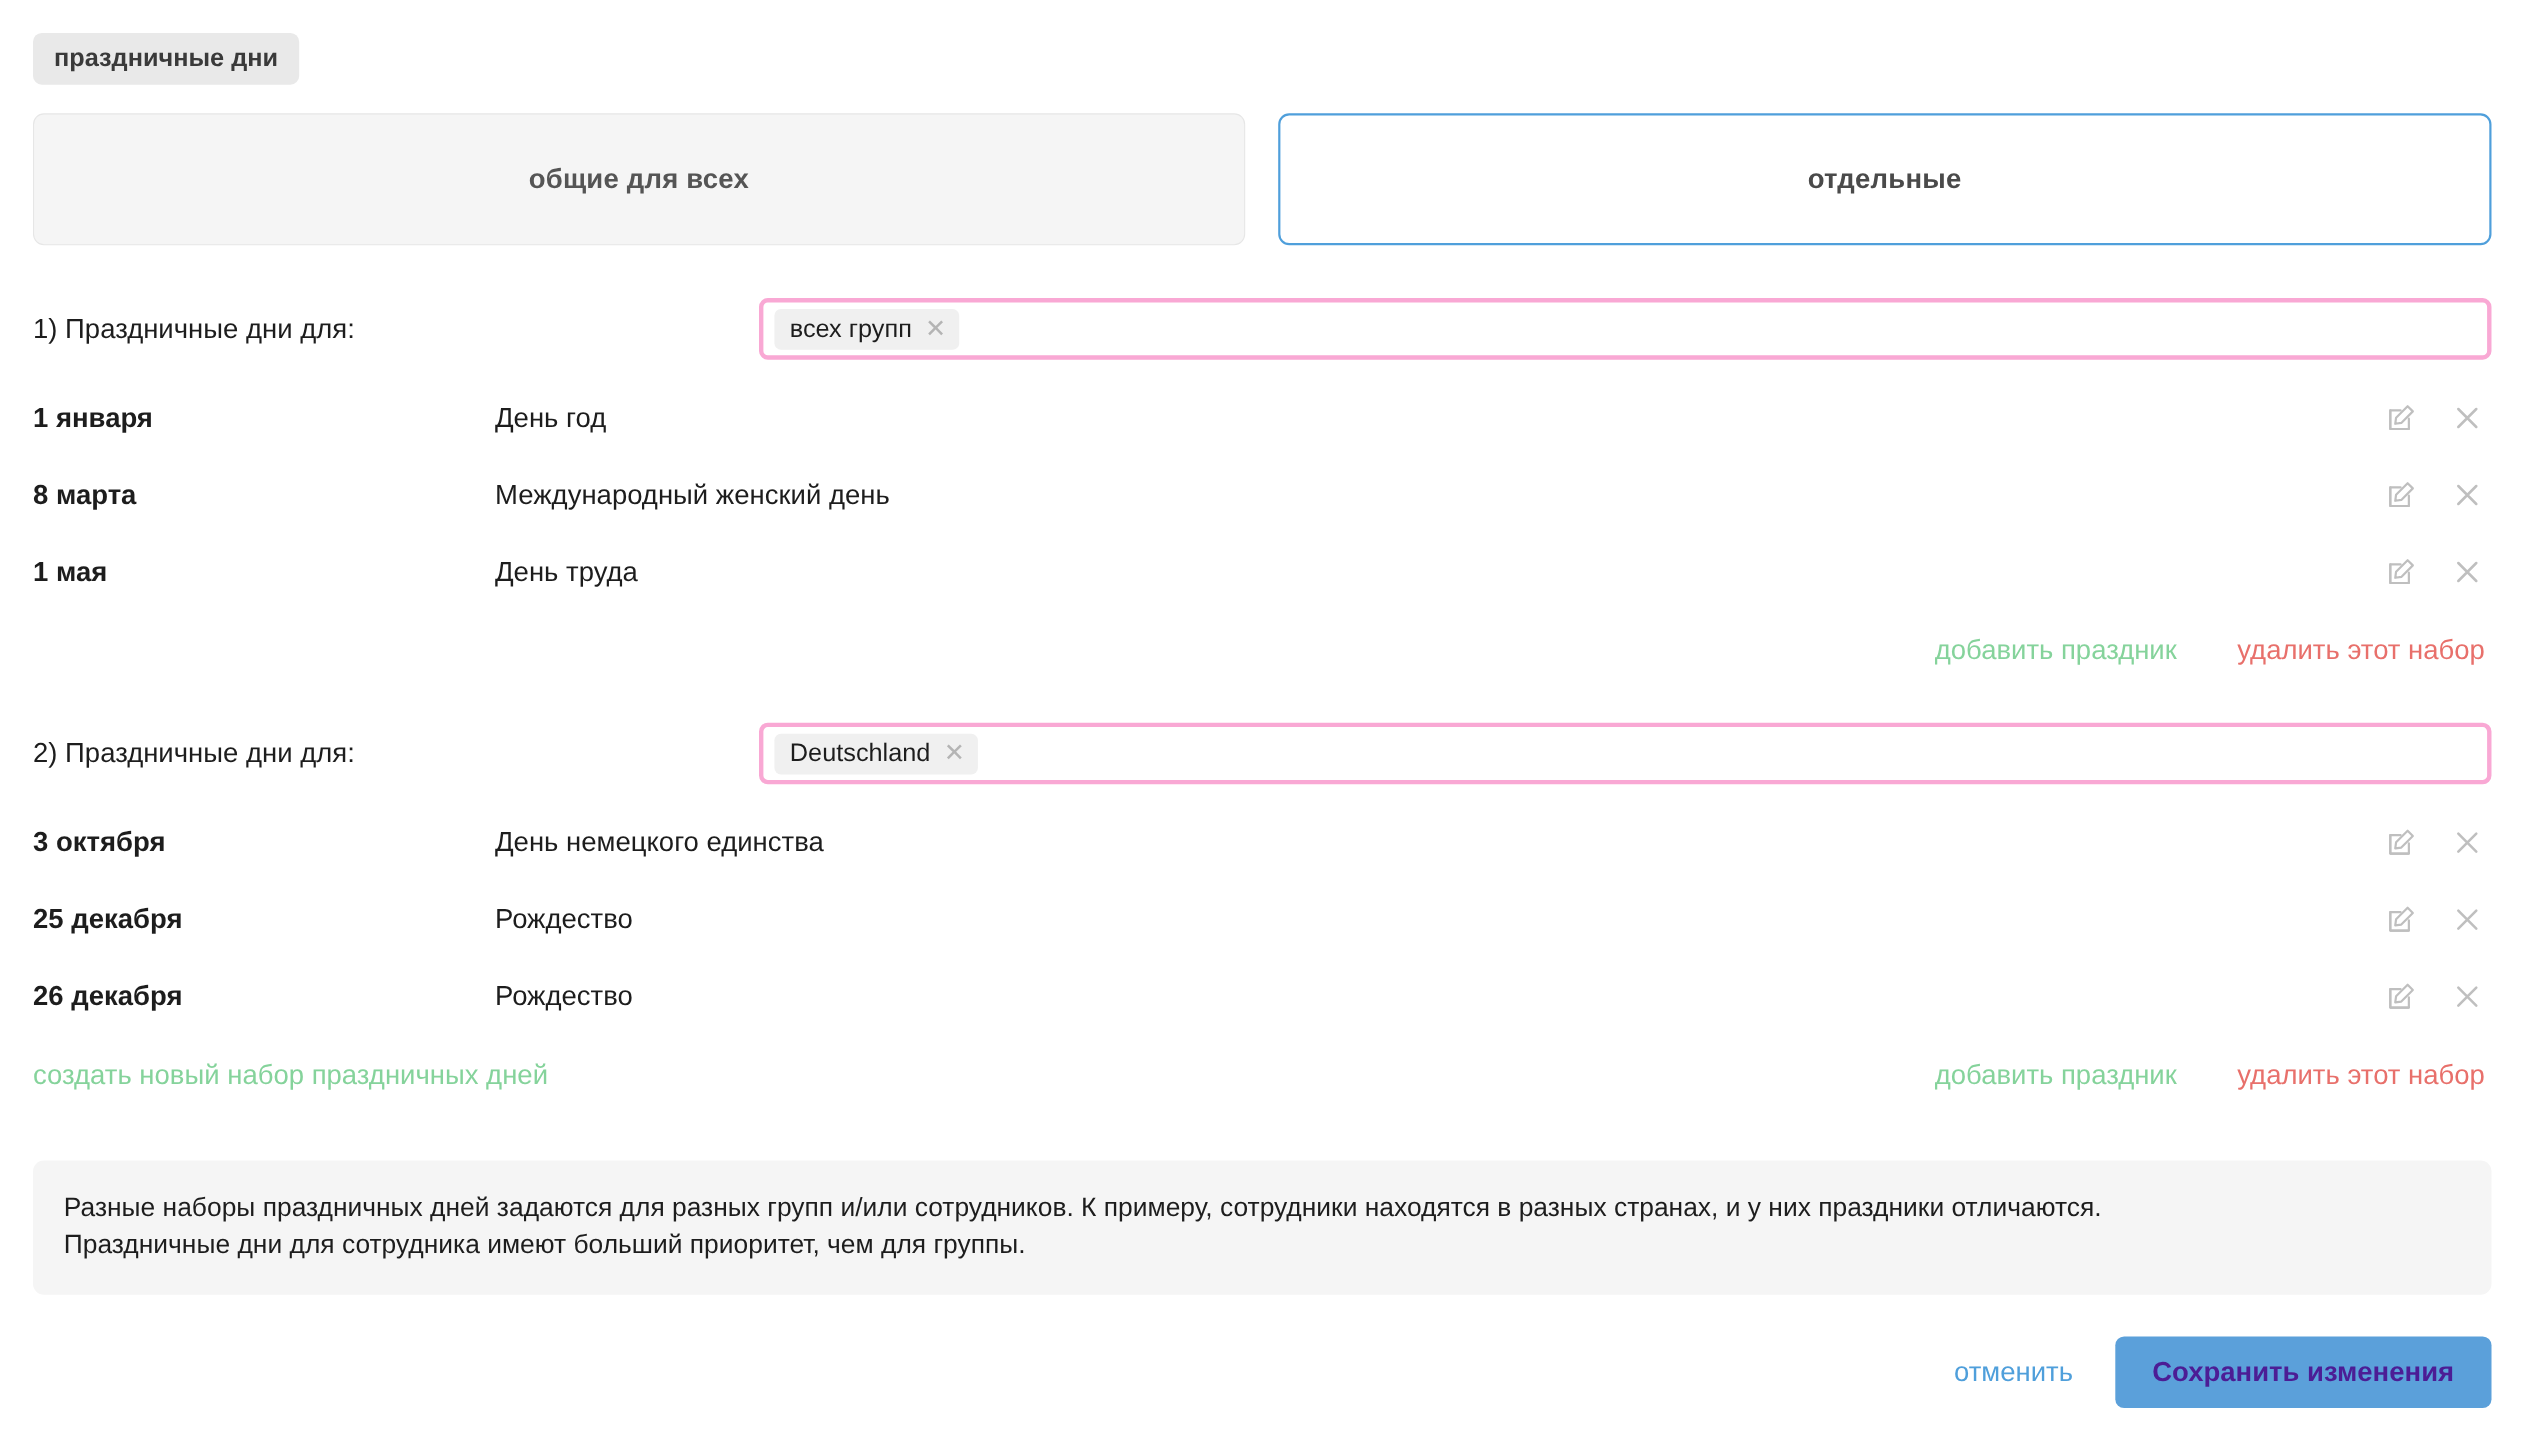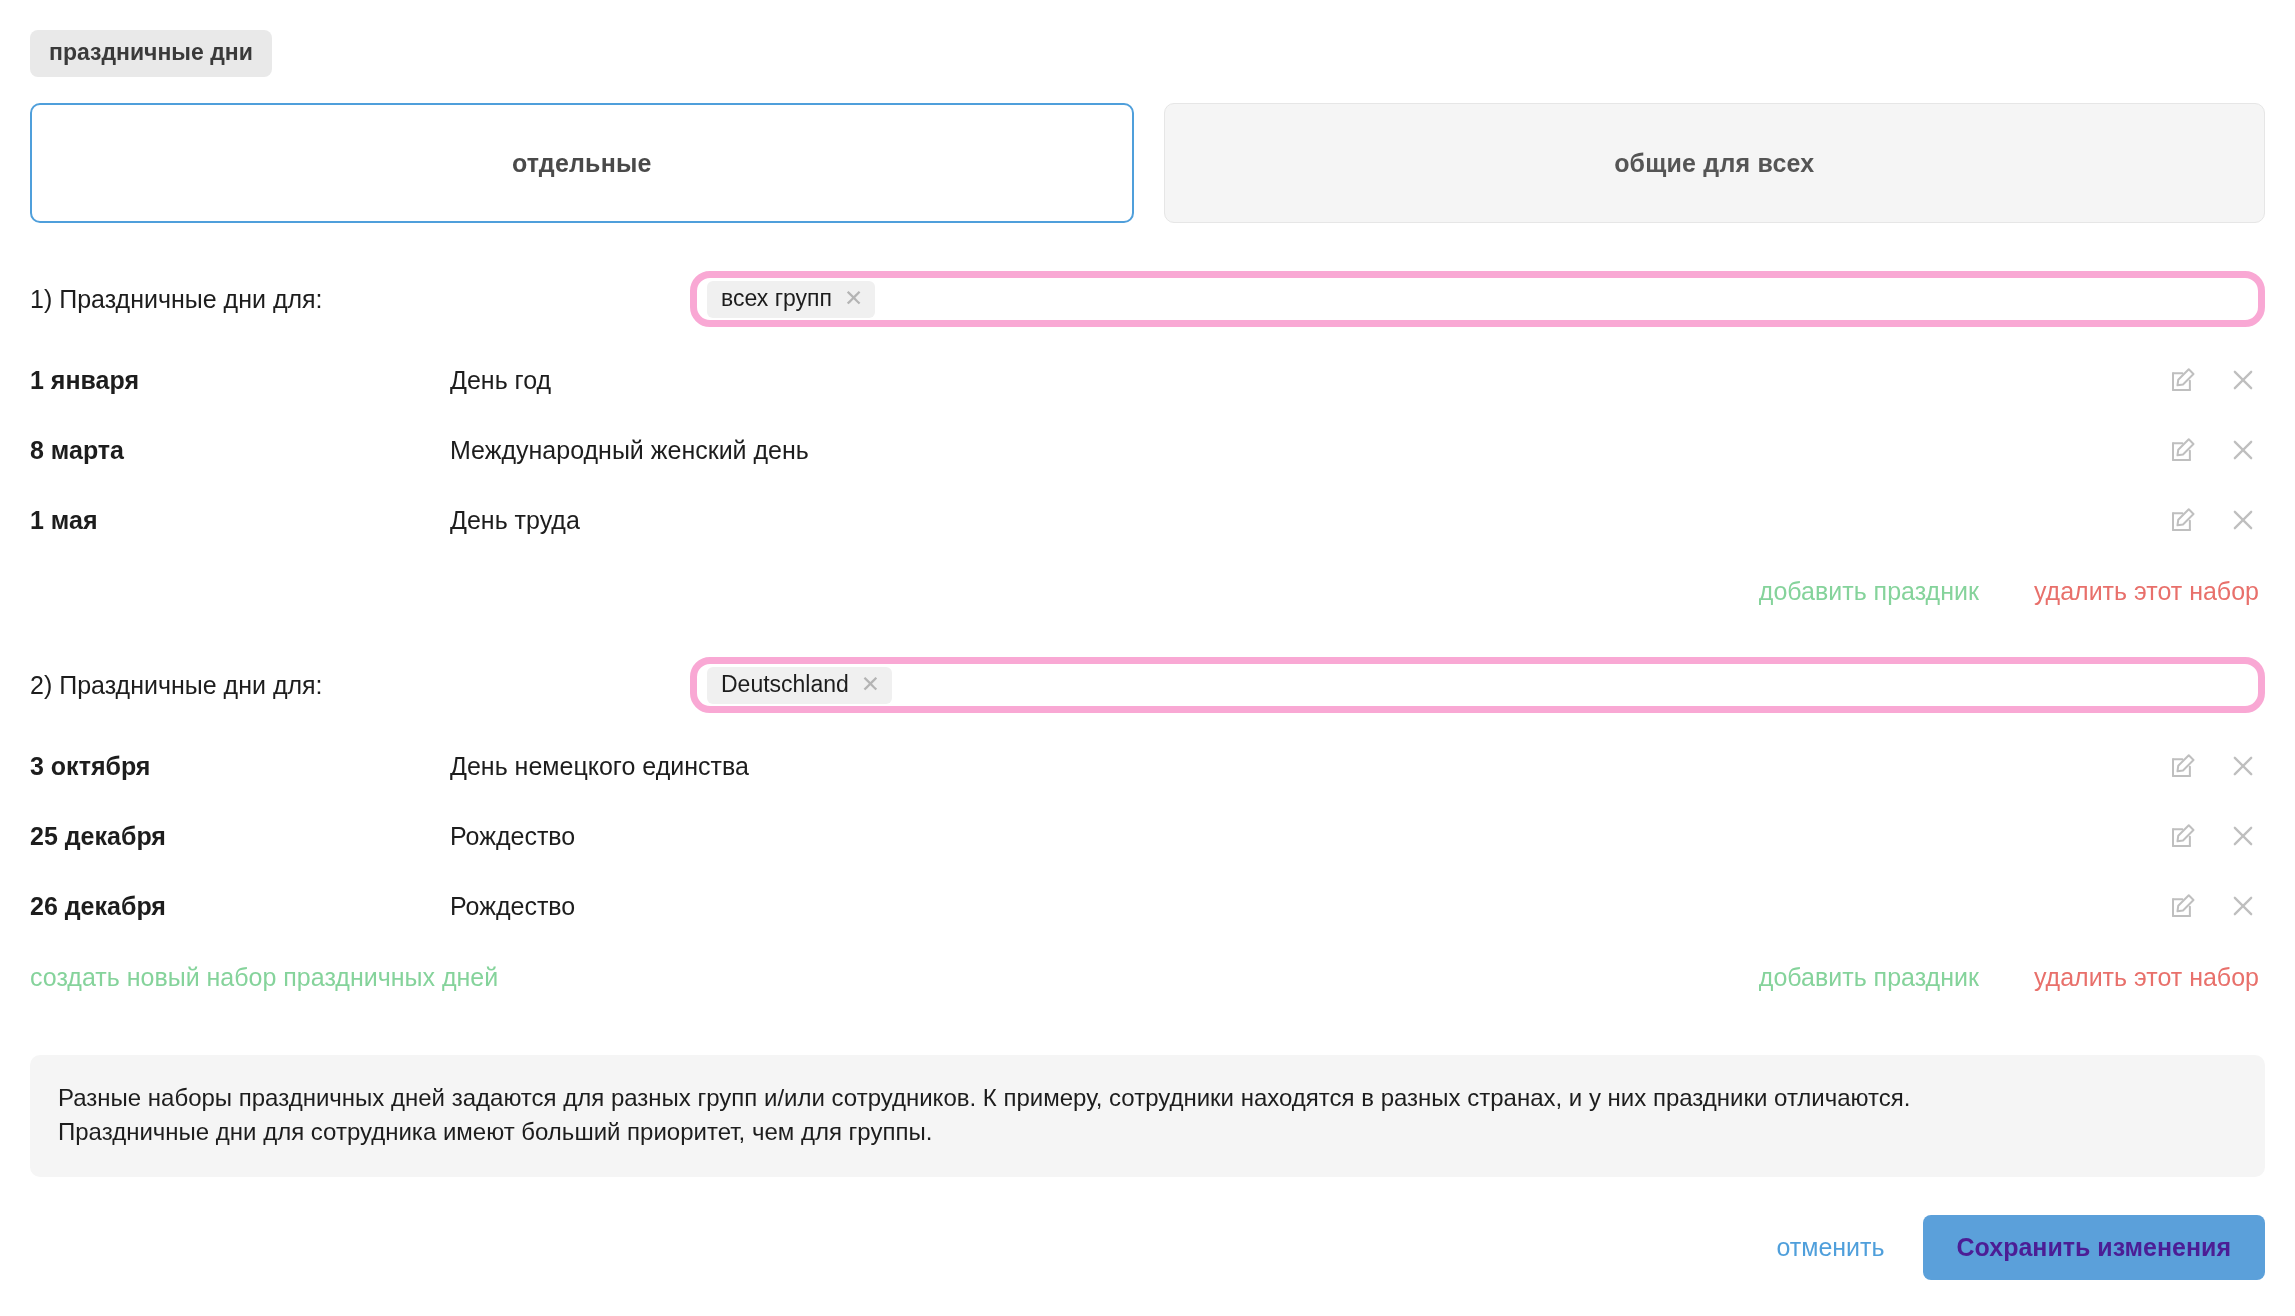--- a/index.html
+++ b/index.html
@@ -80,22 +80,22 @@
   }
   .set-label {
     width: 660px;
     font-size: 25px;
     color: #1d1d1d;
     flex: 0 0 660px;
   }
   .token-field {
     flex: 1 1 auto;
     min-height: 56px;
-    border: 7px solid #f9a8d4;
-    border-radius: 20px;
+    border: 4px solid #f9a8d4;
+    border-radius: 8px;
     background: #ffffff;
     display: flex;
     align-items: center;
     padding: 0 10px;
     cursor: text;
   }
   .token {
     display: inline-flex;
     align-items: center;
     gap: 12px;
@@ -217,25 +217,25 @@
 </head>
 <body>
 
 <div class="page">
 
   <div class="badge-row">
     <span class="badge">праздничные дни</span>
   </div>
 
   <div class="tabs">
+    <div class="tab inactive">
+      <span>общие для всех</span>
+    </div>
     <div class="tab active">
       <span>отдельные</span>
-    </div>
-    <div class="tab inactive">
-      <span>общие для всех</span>
     </div>
   </div>
 
   <div class="sets">
 
     <div class="set">
       <div class="set-head">
         <div class="set-label">1) Праздничные дни для:</div>
         <div class="token-field">
           <span class="token">

